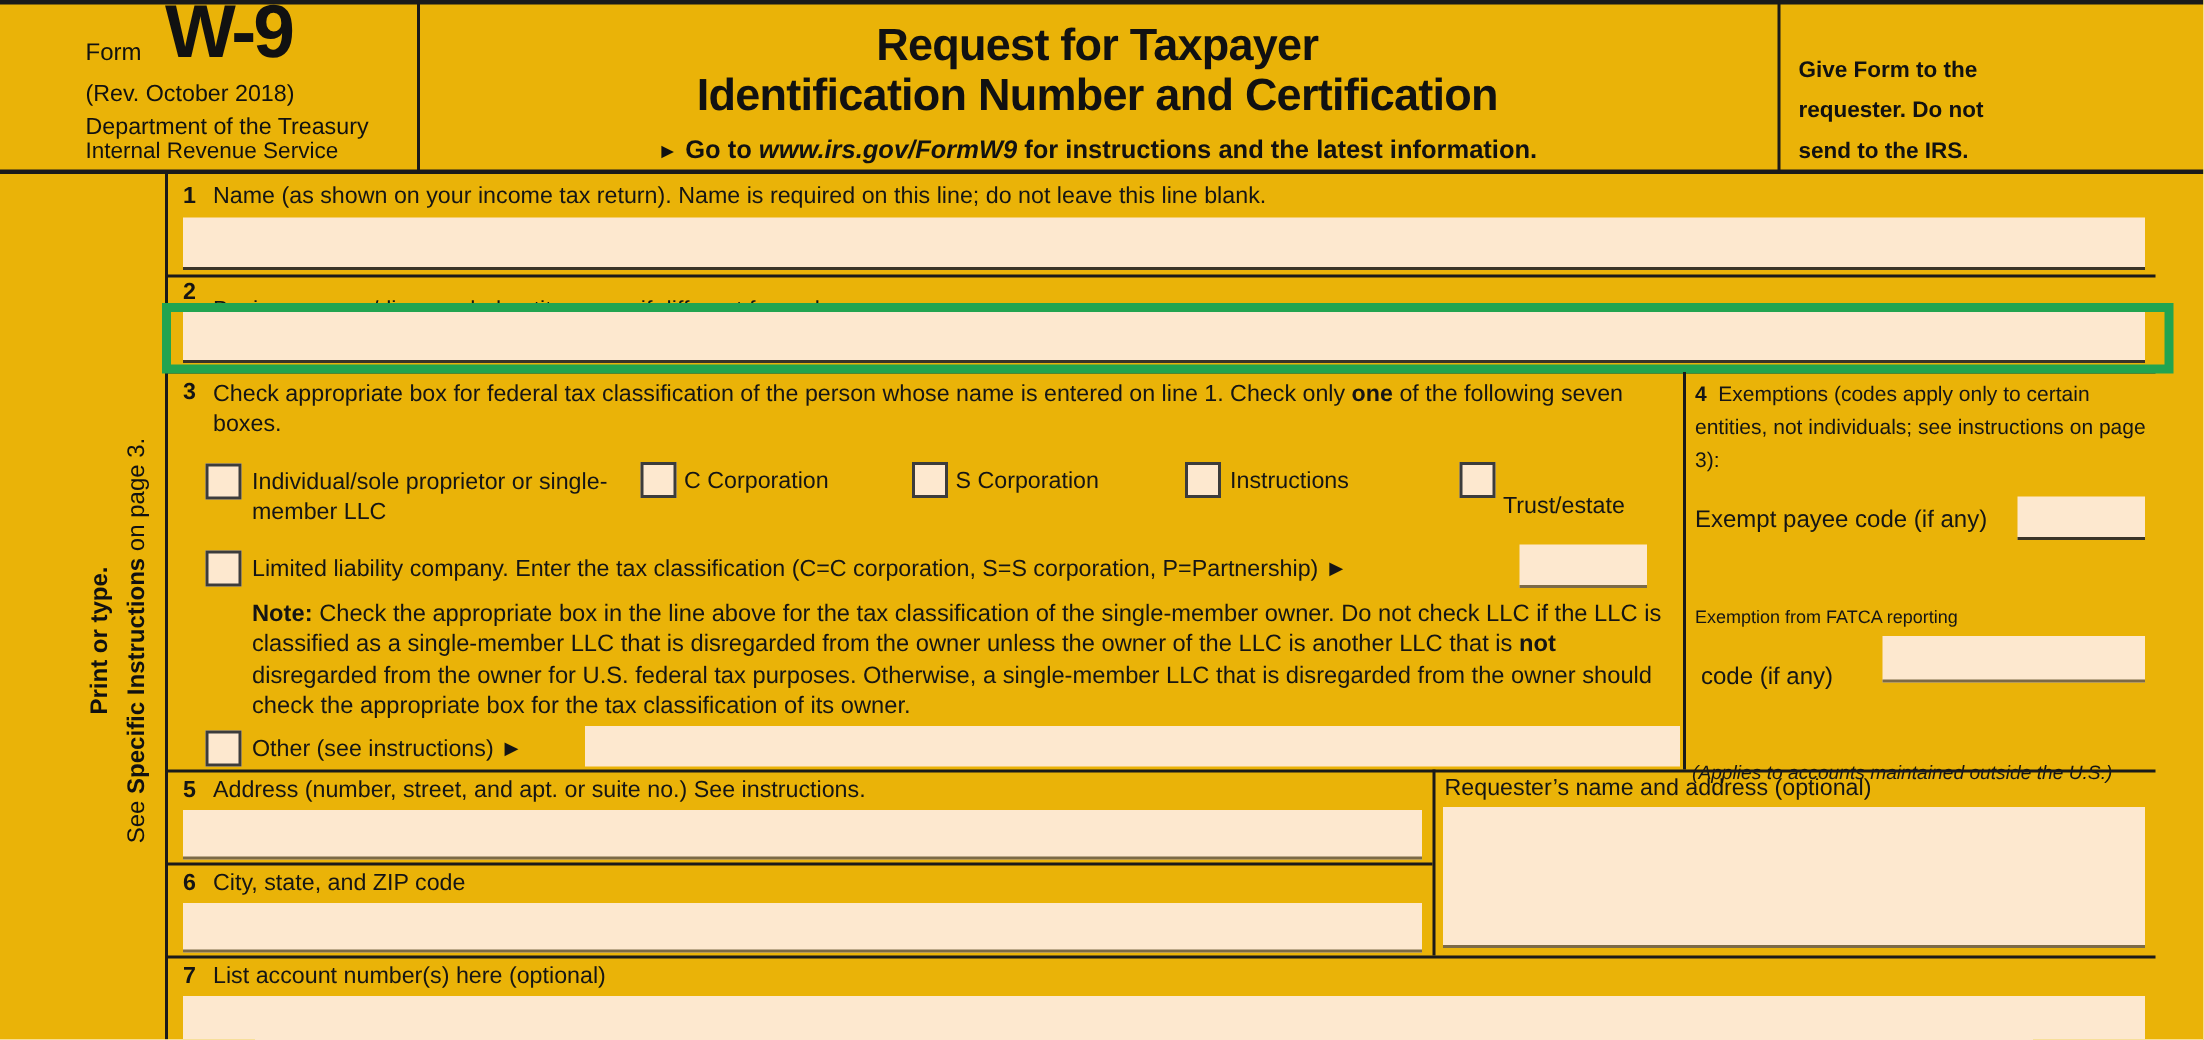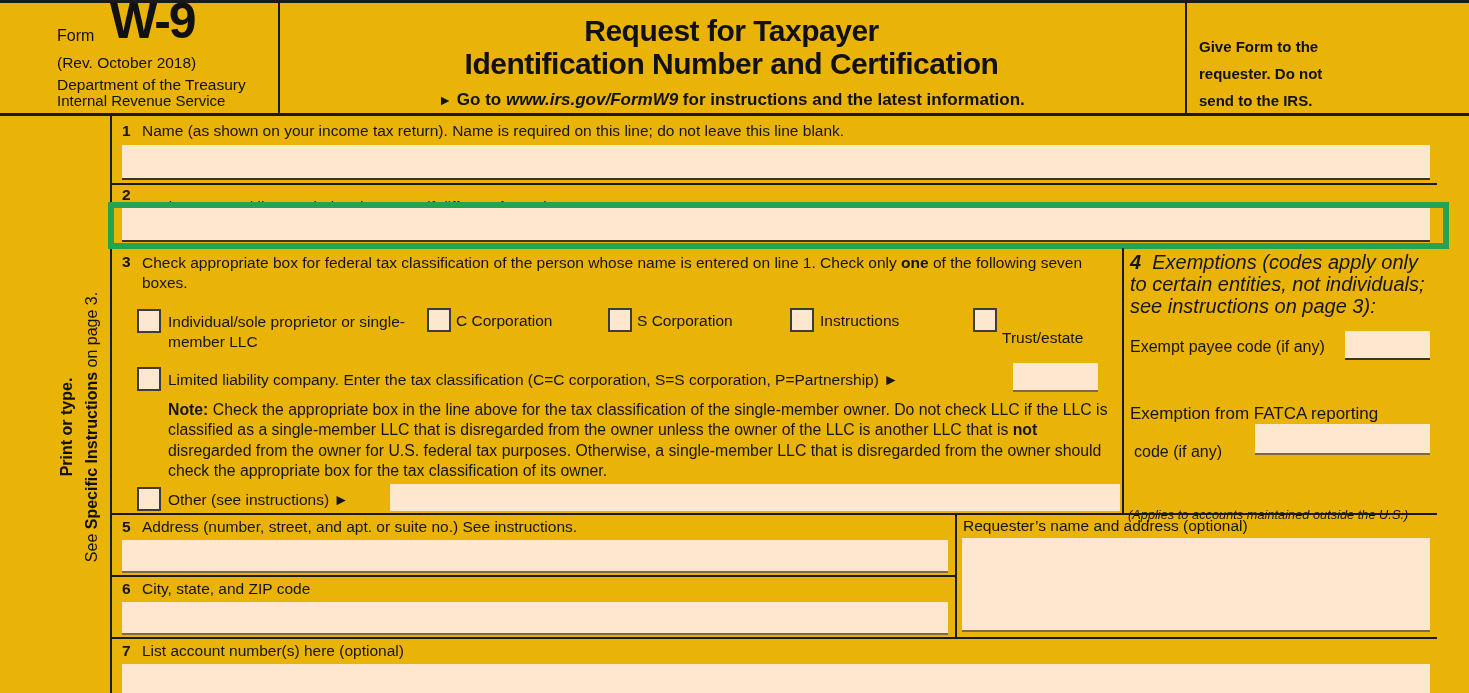--- a/index.html
+++ b/index.html
@@ -88,26 +88,26 @@
   <div class="lbl wrap" style="left:168px;top:400px;width:952px;font-size:15.8px;line-height:20.4px;">
     <b>Note:</b><span> Check the appropriate box in the line above for the tax classification of the single-member owner.  Do not check LLC if the LLC is classified as a single-member LLC that is disregarded from the owner unless the owner of the LLC is another LLC that is </span><b>not</b><span> disregarded from the owner for U.S. federal tax purposes. Otherwise, a single-member LLC that is disregarded from the owner should check the appropriate box for the tax classification of its owner.</span>
   </div>
 
   <div class="cb" style="left:137px;top:487px;"></div>
   <div class="lbl" style="left:168px;top:491px;">Other (see instructions) ►</div>
   <div class="field" style="left:390px;top:484px;width:730px;height:27px;"></div>
 
   <div class="vline" style="left:1122px;top:248px;width:2px;height:265px;"></div>
 
-  <div class="lbl wrap" style="left:1130px;top:251px;width:302px;font-size:20px;line-height:22px;font-style:italic;">
+  <div class="lbl wrap" style="left:1130px;top:251px;width:302px;font-size:14px;line-height:22px;">
     <b>4</b>&nbsp;&nbsp;<span>Exemptions (codes apply only to certain entities, not individuals; see instructions on page 3):</span>
   </div>
   <div class="lbl" style="left:1130px;top:338px;font-size:16px;">Exempt payee code (if any)</div>
   <div class="field ul-dark" style="left:1345px;top:331px;width:85px;height:27px;"></div>
-  <div class="lbl" style="left:1130px;top:404px;font-size:17px;">Exemption from FATCA reporting</div>
+  <div class="lbl" style="left:1130px;top:404px;font-size:12px;">Exemption from FATCA reporting</div>
   <div class="lbl" style="left:1134px;top:431px;font-size:16px;margin-top:12px;">code (if any)</div>
   <div class="field ul-brown" style="left:1255px;top:424px;width:175px;height:29px;"></div>
   <div class="lbl it" style="left:1128px;top:489px;font-size:12.8px;margin-top:18px;">(Applies to accounts maintained outside the U.S.)</div>
 
   <div class="hline" style="left:110px;top:513px;width:1327px;height:2px;"></div>
   <span class="lbl num" style="left:122px;top:518px;">5</span>
   <span class="lbl" style="left:142px;top:518px;text-align:right;">Address (number, street, and apt. or suite no.) See instructions.</span>
   <div class="field ul-brown" style="left:122px;top:540px;width:826px;height:31px;"></div>
   <div class="hline" style="left:110px;top:575px;width:845px;height:2px;"></div>
   <span class="lbl num" style="left:122px;top:580px;">6</span>

